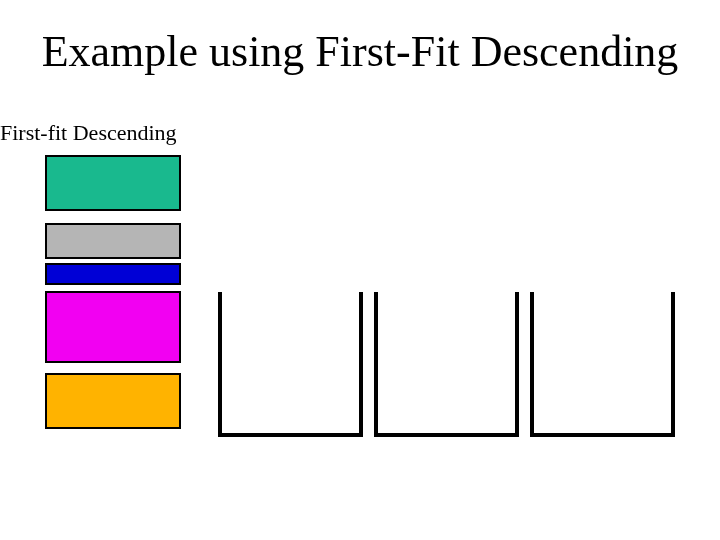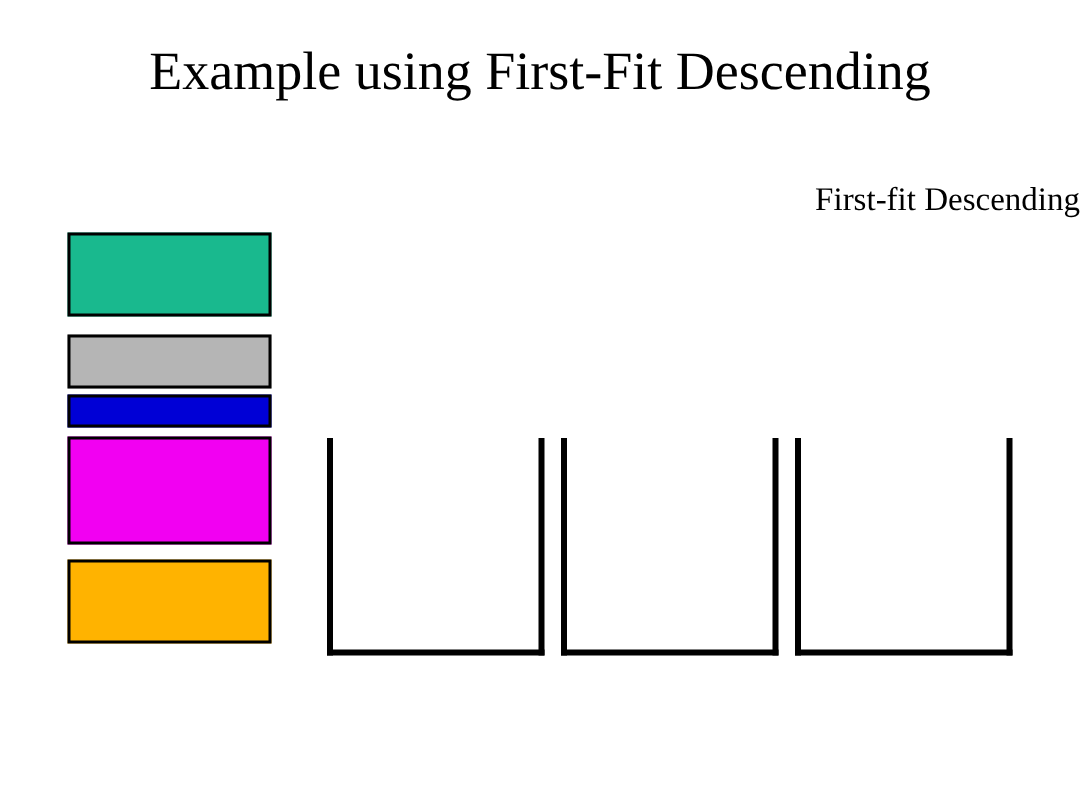--- a/index.html
+++ b/index.html
@@ -12,29 +12,29 @@
     color: #000;
     position: relative;
     overflow: hidden;
   }
   .title {
     position: absolute;
     top: 28px;
     left: 0;
     width: 720px;
     text-align: center;
-    font-size: 36px;
+    font-size: 44px;
     line-height: 1.1;
   }
   .subtitle {
     position: absolute;
     top: 120px;
     left: 0;
     width: 720px;
-    text-align: right;
+    text-align: left;
     font-size: 22px;
   }
   .item {
     position: absolute;
     border: 2px solid #000;
     box-sizing: border-box;
   }
   .bin {
     position: absolute;
     box-sizing: border-box;

